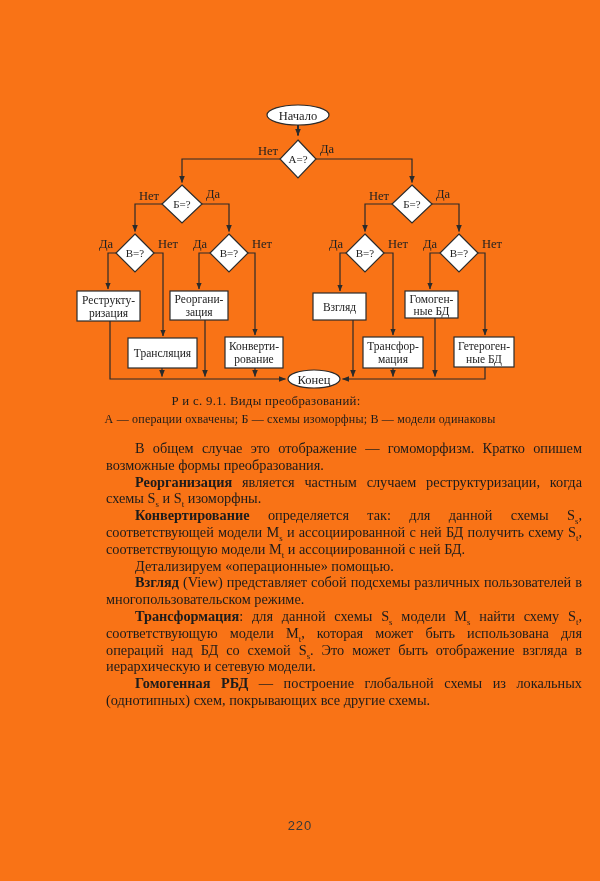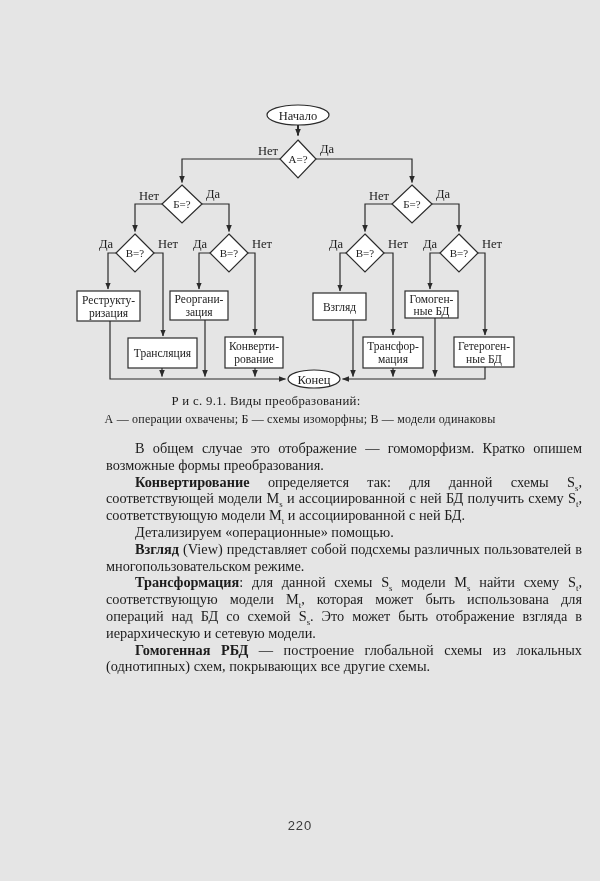--- a/index.html
+++ b/index.html
@@ -6,21 +6,21 @@
   body{
     width:600px;height:881px;
     background:#ffffff;
     font-family:"Liberation Serif", serif;
     color:#1c1c1c;
     position:relative;
     overflow:hidden;
   }
   .page{
     position:absolute;inset:0;
-    background:#e5e5e5;
+    background:#f97316;
     outline:1px solid #e3e3e3;
     text-decoration:underline;
   }
   .flowchart{
     position:absolute;top:95px;left:0;
     width:600px;height:296px;
   }
   .flowchart text{
     fill:#222;
     font-family:"Liberation Serif", serif;
@@ -201,20 +201,21 @@
       <ellipse class="shape" cx="314" cy="284" rx="26" ry="9"></ellipse>
       <text class="ellipse-label" x="314" y="288.5" text-anchor="middle">Конец</text>
     </g>
   </svg>
 
   <div class="caption">Р и с. 9.1. Виды преобразований:</div>
   <div class="legend">А — операции охвачены; Б — схемы изоморфны; В — модели одинаковы</div>
 
   <div class="bodytext">
     <p><span>В общем случае это отображение — гомоморфизм. Кратко опишем возможные формы преобразования.</span></p>
+    <p><span class="b">Реорганизация</span><span> является частным случаем реструктуризации, когда схемы S</span><sub>s</sub><span> и S</span><sub>t</sub><span> изоморфны.</span></p>
     <p><span class="b">Конвертирование</span><span> определяется так: для данной схемы S</span><sub>s</sub><span>, соответствующей модели М</span><sub>s</sub><span> и ассоциированной с ней БД получить схему S</span><sub>t</sub><span>, соответствующую модели М</span><sub>t</sub><span> и ассоциированной с ней БД.</span></p>
     <p><span>Детализируем «операционные» помощью.</span></p>
     <p><span class="b">Взгляд</span><span> (View) представляет собой подсхемы различных пользователей в многопользовательском режиме.</span></p>
     <p><span class="b">Трансформация</span><span>: для данной схемы S</span><sub>s</sub><span> модели М</span><sub>s</sub><span> найти схему S</span><sub>t</sub><span>, соответствующую модели М</span><sub>t</sub><span>, которая может быть использована для операций над БД со схемой S</span><sub>s</sub><span>. Это может быть отображение взгляда в иерархическую и сетевую модели.</span></p>
     <p><span class="b">Гомогенная РБД</span><span> — построение глобальной схемы из локальных (однотипных) схем, покрывающих все другие схемы.</span></p>
   </div>
 
   <div class="pagenum">220</div>
 
 </div>

